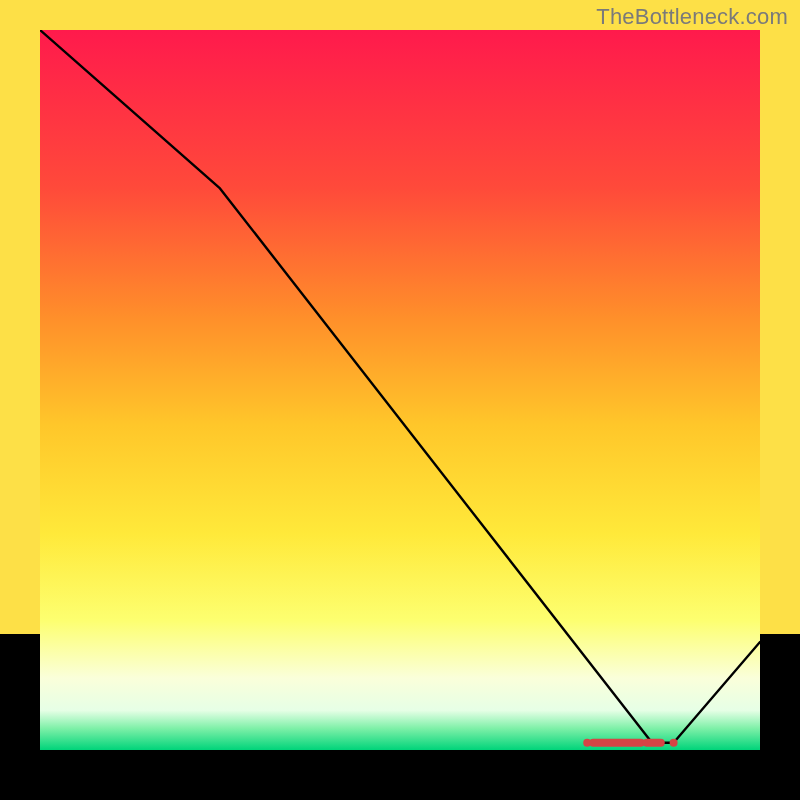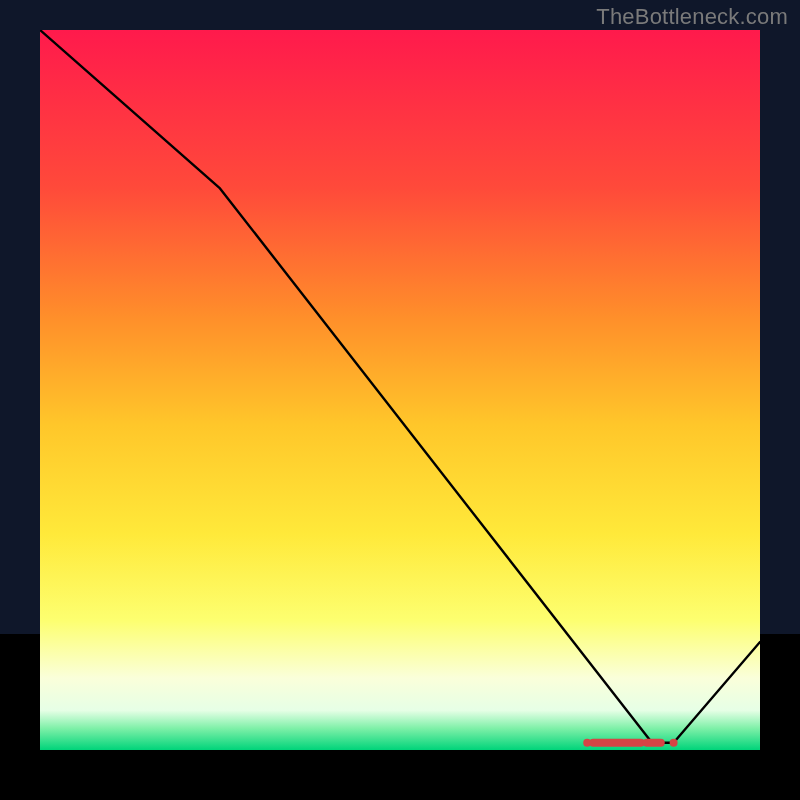--- a/index.html
+++ b/index.html
@@ -8,21 +8,21 @@
     width: 800px;
     height: 800px;
     background: #000;
     overflow: hidden;
     font-family: Arial, Helvetica, sans-serif;
   }
   .frame {
     position: relative;
     width: 800px;
     height: 634px;
-    background: #0f172a;
+    background: #fde047;
     text-align: right;
   }
   .watermark {
     position: absolute;
     top: 4px;
     right: 12px;
     color: #7a7a7a;
     font-size: 22px;
     font-weight: 500;
     letter-spacing: 0.2px;

